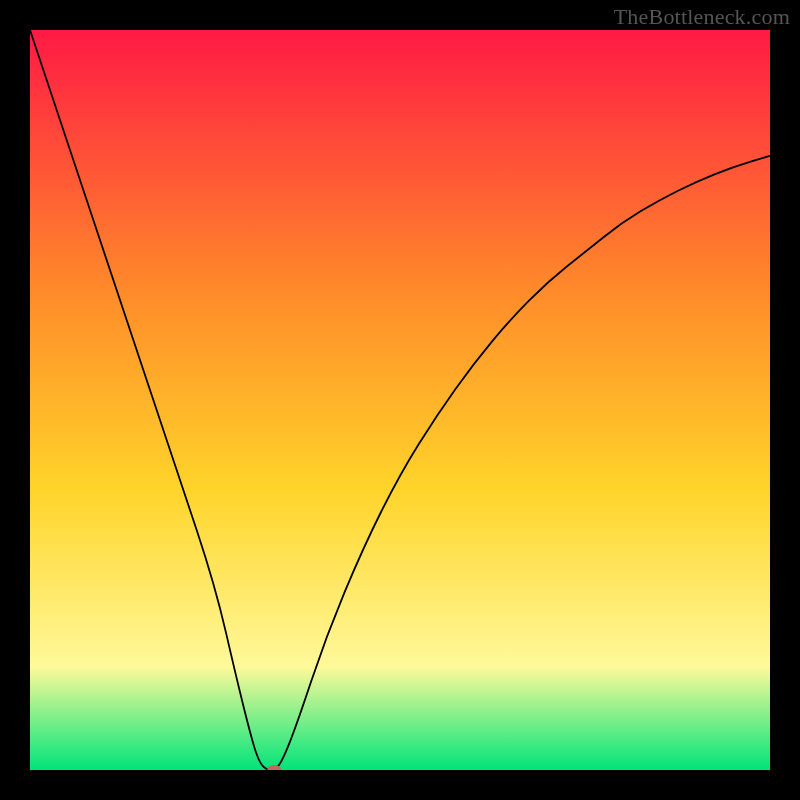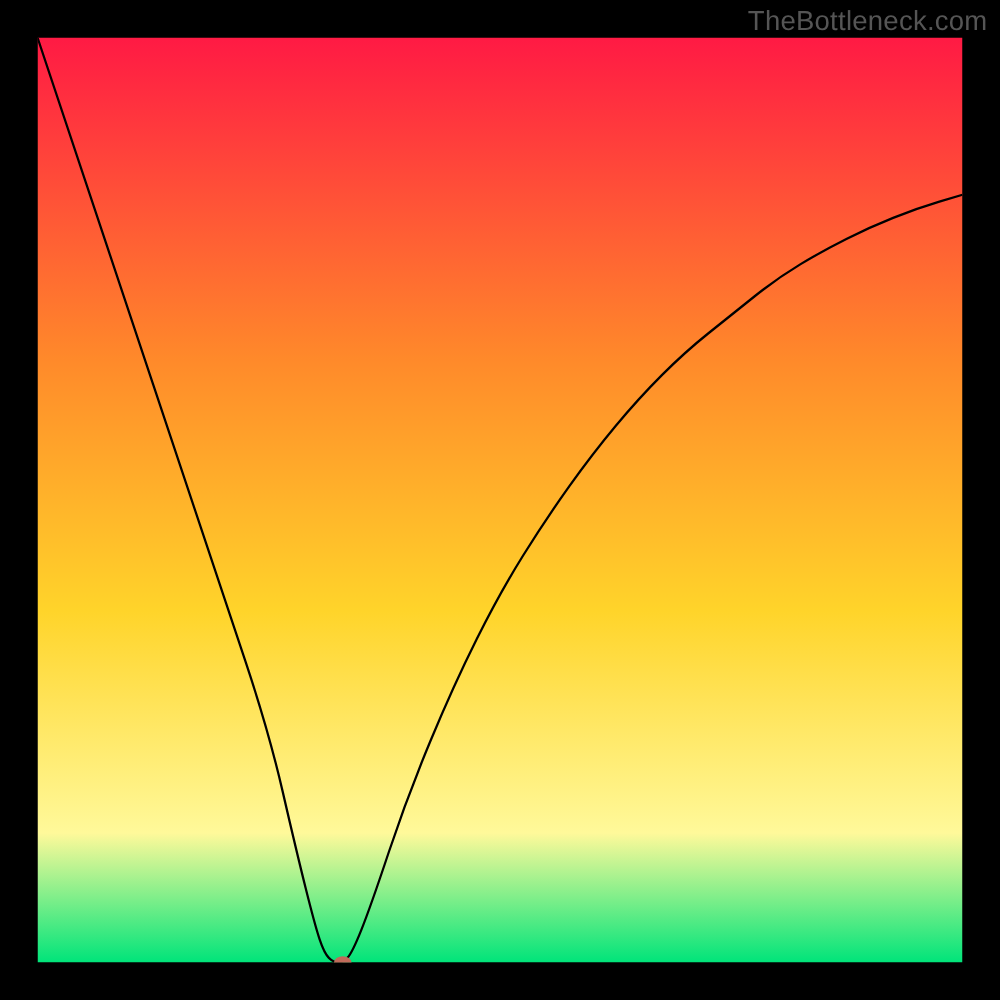--- a/index.html
+++ b/index.html
@@ -9,20 +9,21 @@
     height: 800px;
     background: #000;
     font-family: Arial, Helvetica, sans-serif;
     overflow: hidden;
   }
   .frame {
     position: relative;
     width: 800px;
     height: 800px;
     background: #000;
+    font-family: Liberation Serif, serif;
   }
   .attribution {
     position: absolute;
     top: 4px;
     right: 10px;
     color: #555;
     font-size: 22px;
     letter-spacing: 0.2px;
     font-weight: 400;
     z-index: 5;

